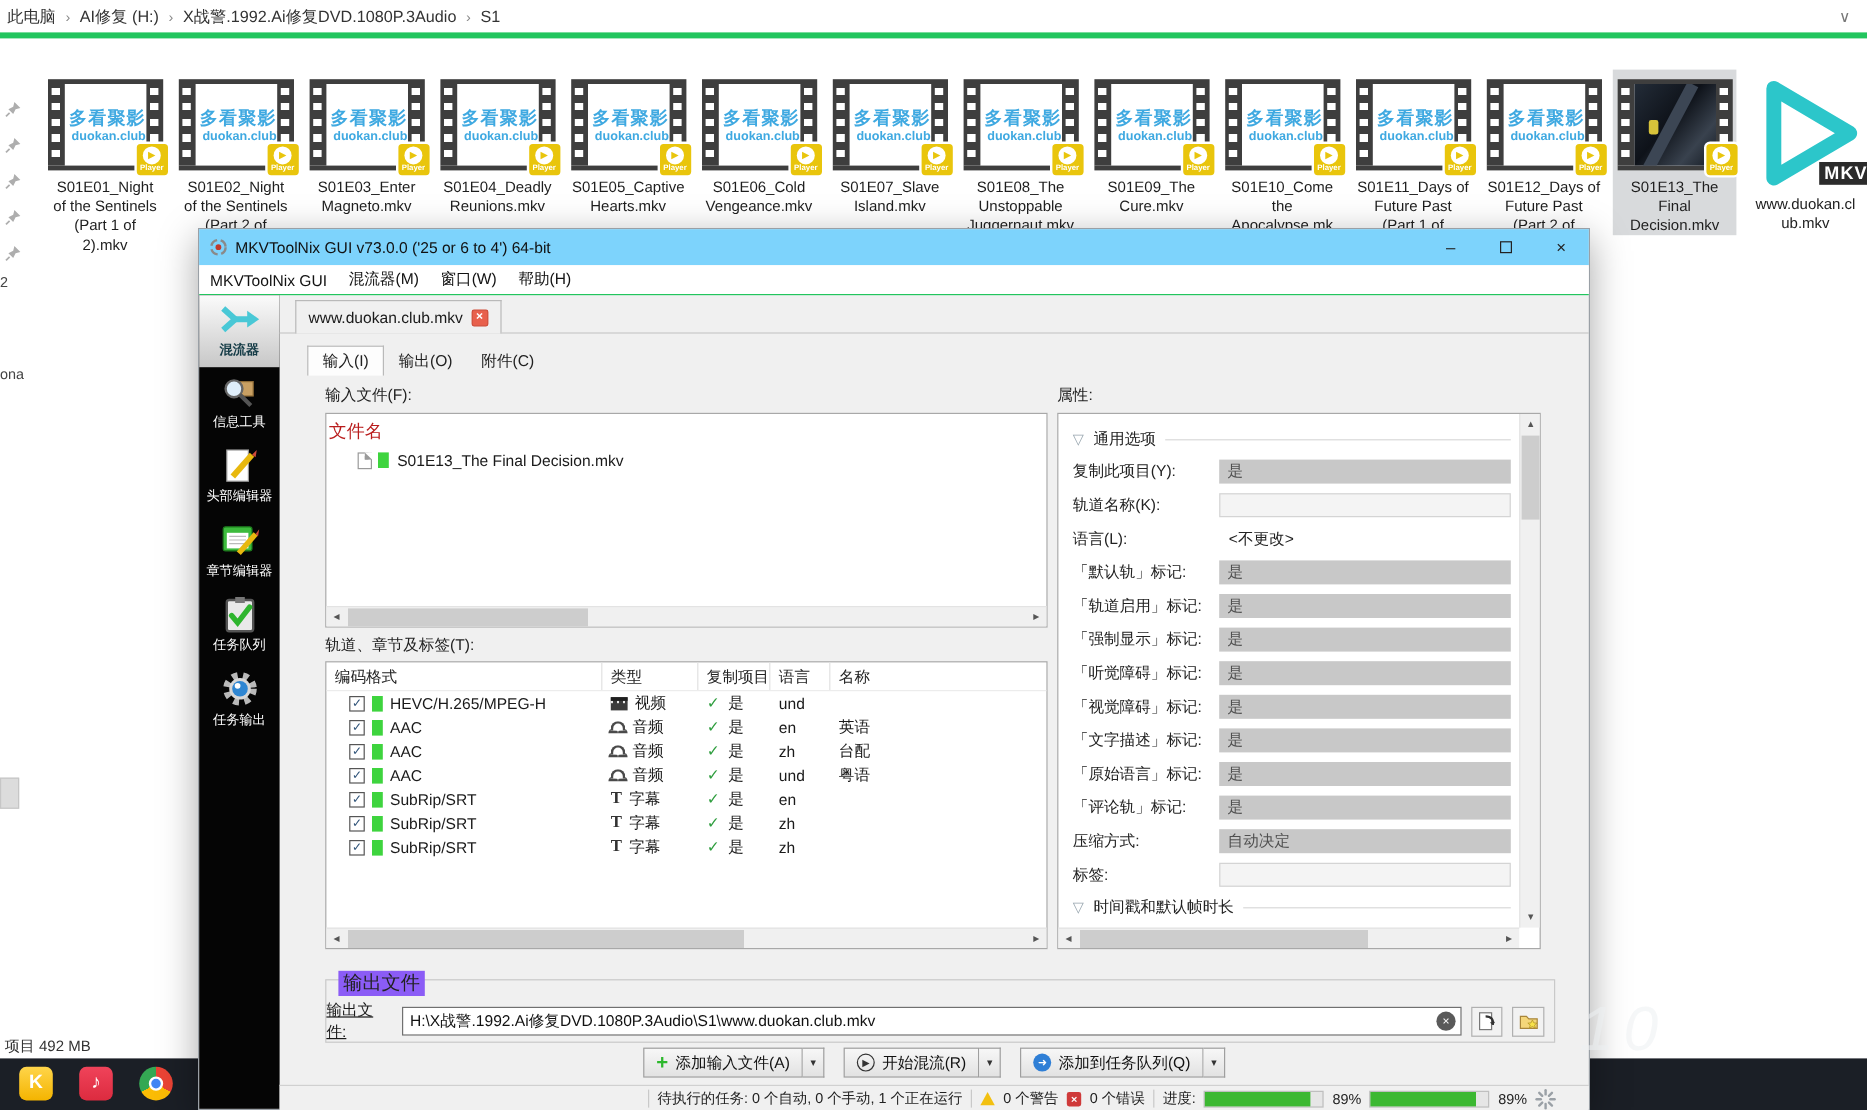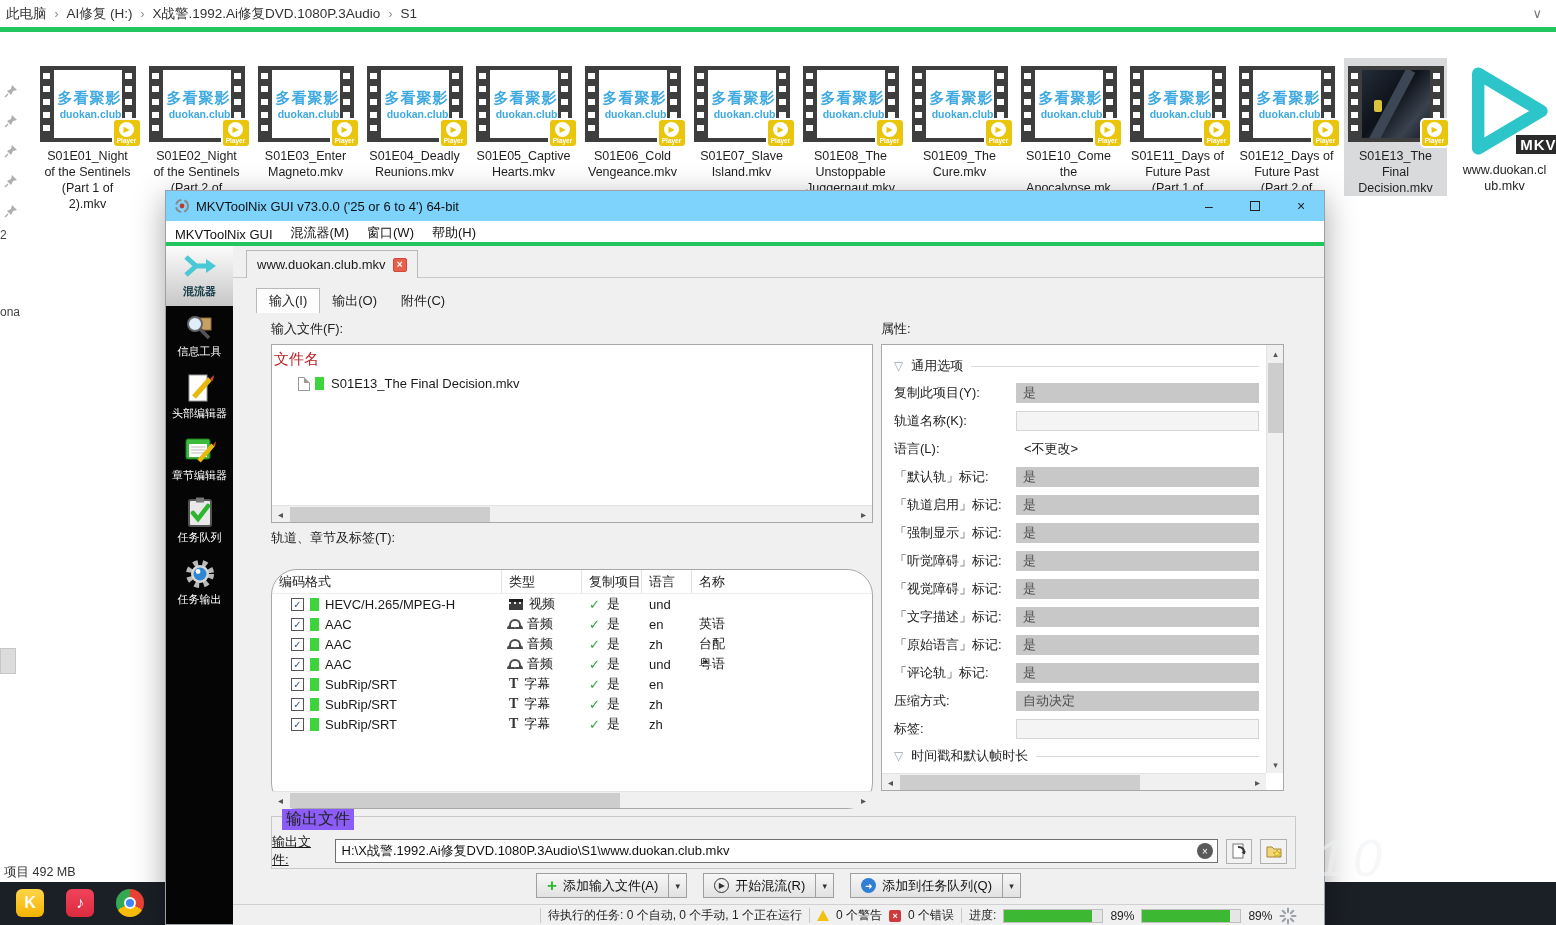--- a/index.html
+++ b/index.html
@@ -59,22 +59,22 @@
 
   
   #win{position:absolute;left:165px;top:190px;width:1160px;height:735px;background:#f0f0f0;
     border:1px solid #9aa0a6;box-shadow:0 8px 30px rgba(0,0,0,.35);z-index:10;font-size:13px;color:#1a1a1a;}
   #titlebar{position:absolute;left:0;top:0;right:0;height:30px;background:#7dd3fc;display:flex;align-items:center;}
   #title-ic{margin:0 6px 0 8px;}
   #title-text{font-size:13px;color:#111;}
   #win-ctrls{margin-left:auto;display:flex;height:100%;}
   .wbtn{width:46px;height:100%;display:flex;align-items:center;justify-content:center;color:#222;font-size:14px;}
   .wbtn .maxbox{width:10px;height:10px;border:1px solid #222;display:inline-block;}
-  #menubar{position:absolute;left:0;top:30px;right:0;height:25px;background:#fff;display:flex;align-items:flex-end;
-    border-bottom:4px solid #22c55e;}
+  #menubar{position:absolute;left:0;top:30px;right:0;height:25px;background:#fff;display:flex;align-items:center;
+    border-bottom:1px solid #22c55e;}
   .menu-item{padding:0 9px;font-size:13px;color:#111;}
 
   #client{position:absolute;left:0;top:55px;right:0;bottom:0;}
   
   #sidebar{position:absolute;left:0;top:0;width:67px;bottom:0;background:#050505;}
   .side-item{width:67px;padding:6px 0 7px;display:flex;flex-direction:column;align-items:center;gap:2px;}
   .side-item .slabel{font-size:11px;color:#fff;white-space:nowrap;}
   .side-item.sel{background:linear-gradient(#fbfbfb,#c7c7c7);}
   .side-item.sel .slabel{color:#143b46;font-weight:bold;}
 
@@ -103,21 +103,21 @@
   .hscroll{position:absolute;left:0;right:0;bottom:0;height:17px;background:#f0f0f0;border-top:1px solid #e3e3e3;}
   .hscroll .sa{position:absolute;top:0;width:17px;height:17px;color:#555;font-size:10px;display:flex;align-items:center;justify-content:center;}
   .hscroll .sa.l{left:0;} .hscroll .sa.r{right:0;}
   .hscroll .thumb{position:absolute;top:1px;height:15px;background:#cdcdcd;}
   .vscroll{position:absolute;top:0;bottom:17px;right:0;width:17px;background:#f0f0f0;border-left:1px solid #e3e3e3;}
   .vscroll .sa{position:absolute;left:0;width:17px;height:17px;color:#555;font-size:9px;display:flex;align-items:center;justify-content:center;}
   .vscroll .sa.u{top:0;} .vscroll .sa.d{bottom:0;}
   .vscroll .vthumb{position:absolute;left:1px;width:15px;background:#cdcdcd;}
 
   
-  #trkbox{left:38px;top:323px;width:602px;height:240px;border-radius:26px;}
+  #trkbox{left:38px;top:305px;width:602px;height:240px;}
   .thead{display:grid;grid-template-columns:230px 80px 60px 50px 1fr;height:24px;align-items:center;
     border-bottom:1px solid #ececec;}
   .thead .hc{padding-left:7px;font-size:13px;color:#222;border-right:1px solid #e2e2e2;height:100%;display:flex;align-items:center;}
   .trow{display:grid;grid-template-columns:230px 80px 60px 50px 1fr;height:20px;align-items:center;font-size:13px;}
   .trow .c{display:flex;align-items:center;padding-left:7px;}
   .cb{width:13px;height:13px;border:1px solid #555;background:#fff;color:#31557a;font-size:10px;font-weight:bold;
     display:inline-flex;align-items:center;justify-content:center;margin-left:12px;}
   .trow .gsq{margin:0 6px 0 6px;}
   .gcheck{color:#2f9e3f;font-weight:bold;font-size:13px;margin-right:7px;}
   .ticon{display:inline-block;margin-right:6px;}

